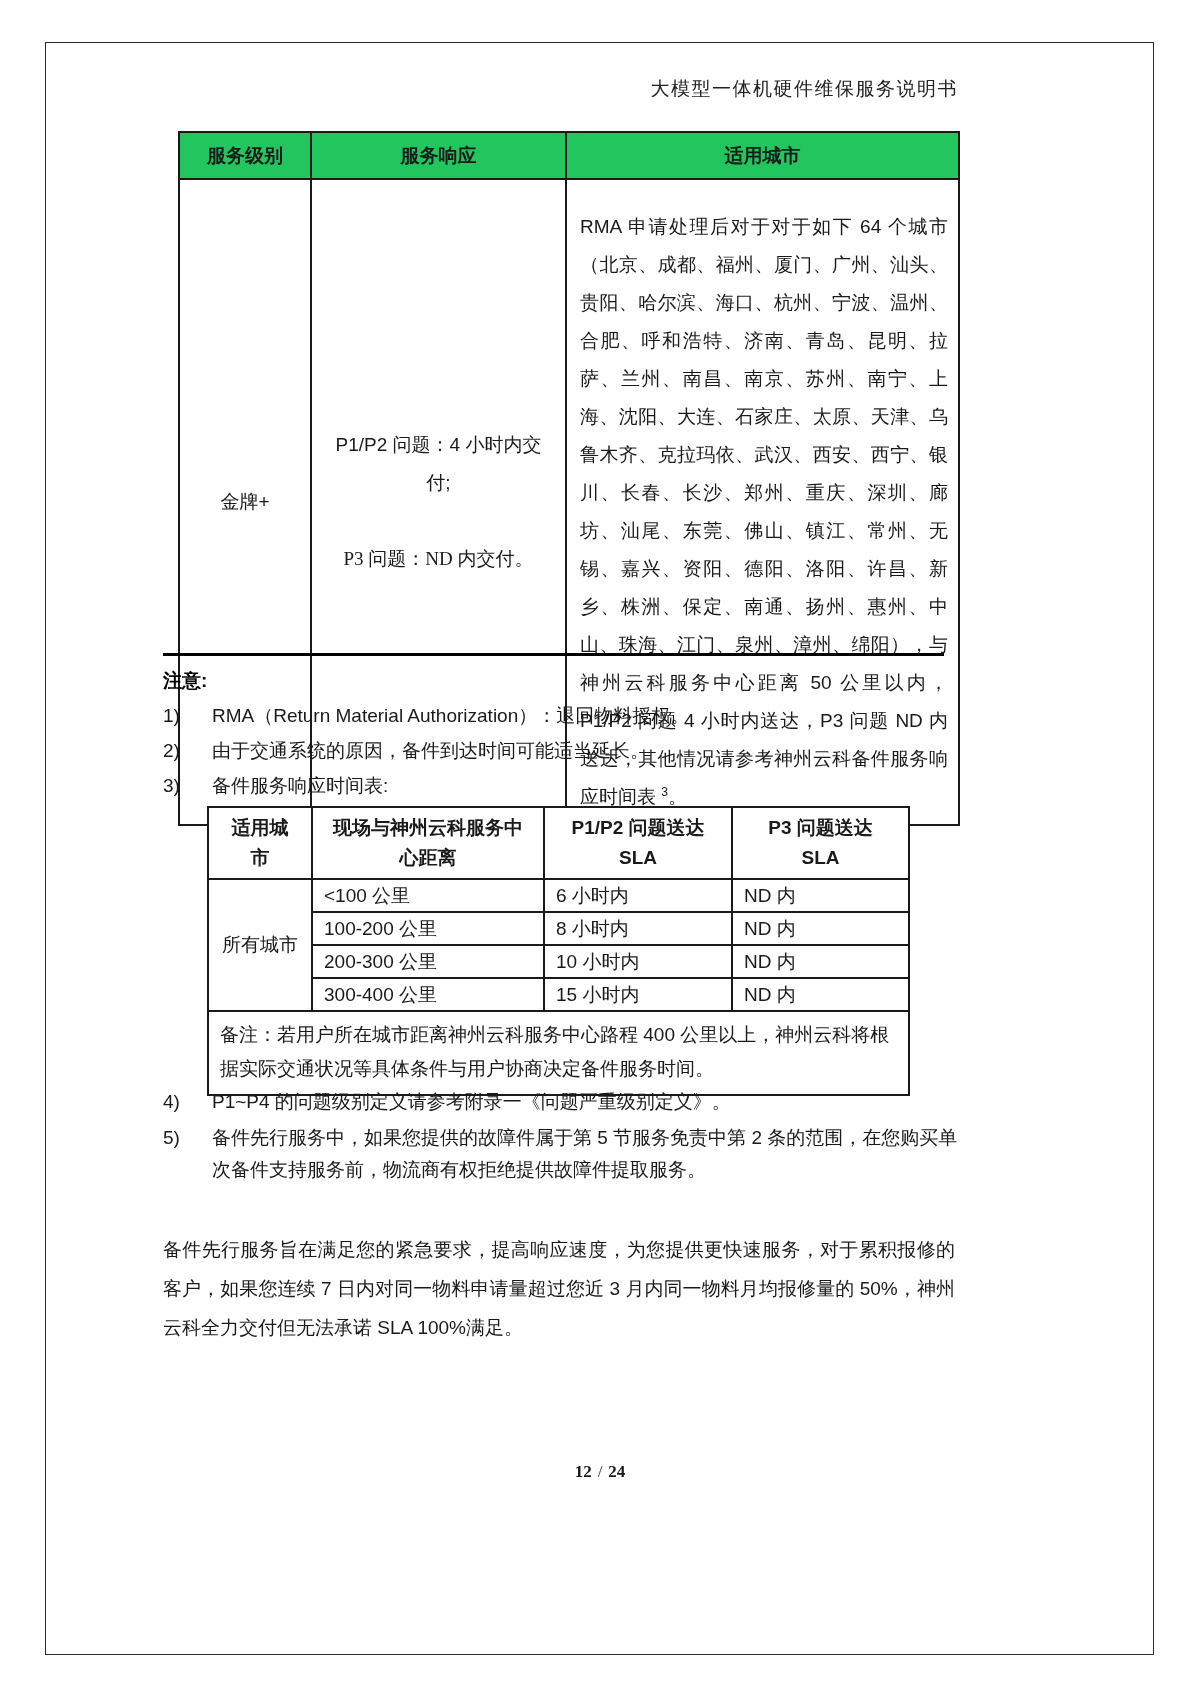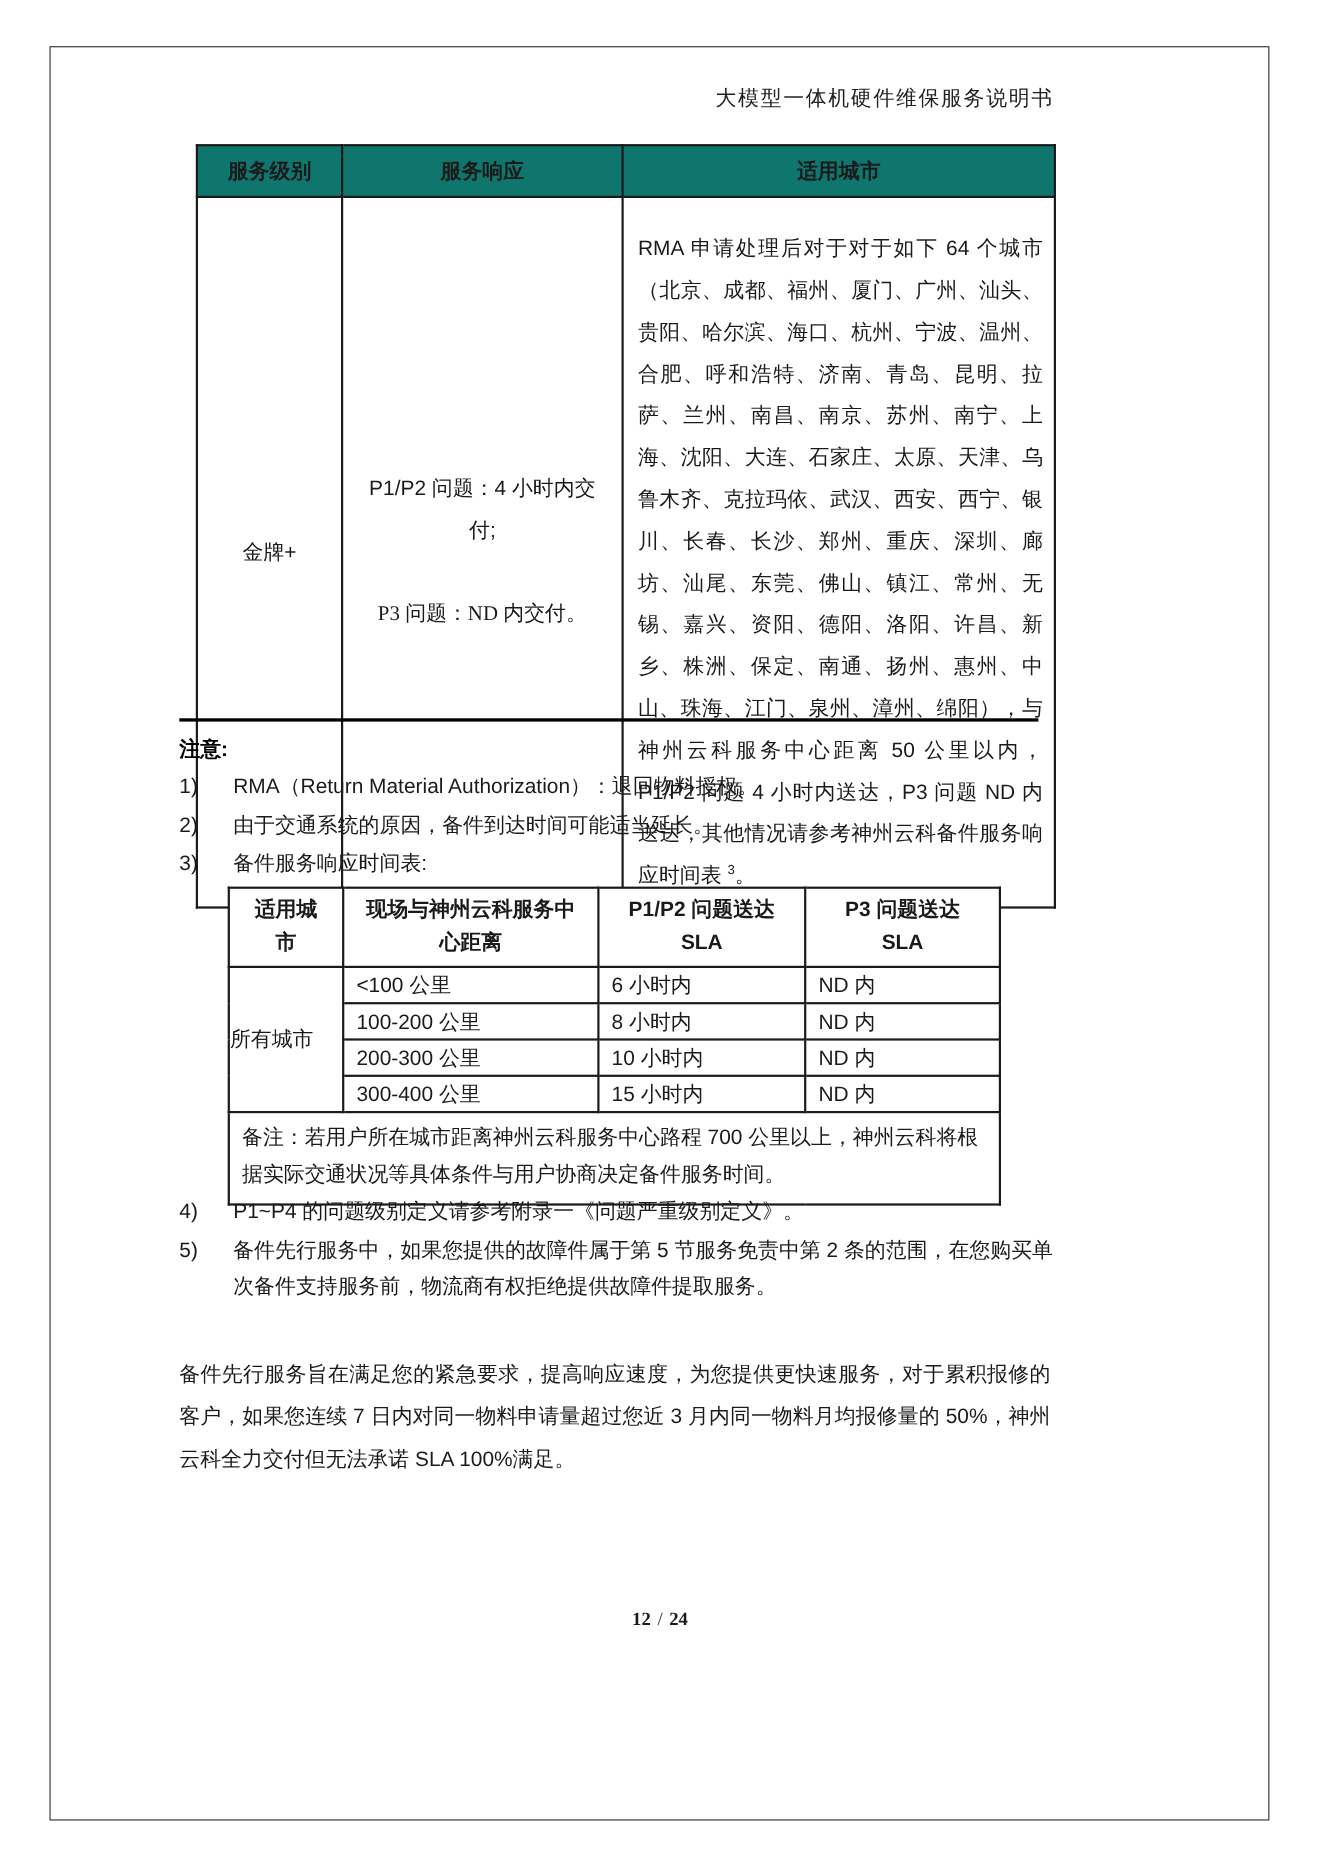--- a/index.html
+++ b/index.html
@@ -18,21 +18,21 @@
     font-family:"Liberation Serif", serif;
     font-size:19px; letter-spacing:1.5px; color:#222;
   }
   
   table { border-collapse:collapse; table-layout:fixed; }
   .main-table {
     position:absolute; left:178px; top:131px; width:780px;
   }
   .main-table th, .main-table td { border:2px solid #1a1a1a; }
   .main-table th {
-    height:47px; background:#0f766e; font-size:19px; font-weight:700;
+    height:47px; background:#22c55e; font-size:19px; font-weight:700;
     text-align:center; vertical-align:middle;
   }
   .main-table .row-body { height:451px; }
   .cell-level {
     text-align:center; vertical-align:middle; font-size:19px;
   }
   .cell-response {
     text-align:center; vertical-align:middle; font-size:19px;
     padding:0 18px; line-height:38px;
   }
@@ -59,21 +59,21 @@
   .note-num { width:49px; flex:0 0 49px; }
   .note-text { flex:1; }
   
   .sla-table { position:absolute; left:207px; top:806px; width:701px; }
   .sla-table th, .sla-table td { border:2px solid #1a1a1a; font-size:19px; }
   .sla-table th {
     height:72px; font-weight:700; text-align:center; vertical-align:middle;
     line-height:30px; background:#fff; padding:0 14px;
   }
   .sla-table td { height:33px; }
-  .sla-cell-scope { text-align:left; vertical-align:middle; }
+  .sla-cell-scope { text-align:center; vertical-align:middle; }
   .sla-cell-left { text-align:left; padding:2px 8px 2px 11px; }
   .sla-cell-note { padding:6px 11px 8px 11px; line-height:34px; height:auto; text-align:left; }
   
   .closing-paragraph {
     position:absolute; left:163px; top:1230px; width:792px;
     font-size:19px; line-height:39px; text-align:justify;
   }
   .page-footer {
     position:absolute; left:0; top:1462px; width:100%;
     text-align:center; font-family:"Liberation Serif", serif; font-size:17px;
@@ -159,21 +159,21 @@
     <td class="sla-cell-left">200-300 公里</td>
     <td class="sla-cell-left">10 小时内</td>
     <td class="sla-cell-left">ND 内</td>
   </tr>
   <tr>
     <td class="sla-cell-left">300-400 公里</td>
     <td class="sla-cell-left">15 小时内</td>
     <td class="sla-cell-left">ND 内</td>
   </tr>
   <tr>
-    <td class="sla-cell-note" colspan="4">备注：若用户所在城市距离神州云科服务中心路程 700 公里以上，神州云科将根据实际交通状况等具体条件与用户协商决定备件服务时间。</td>
+    <td class="sla-cell-note" colspan="4">备注：若用户所在城市距离神州云科服务中心路程 400 公里以上，神州云科将根据实际交通状况等具体条件与用户协商决定备件服务时间。</td>
   </tr>
 </tbody>
   </table>
 
 <div class="notes-block notes-b">
   <div class="note-item">
     <span class="note-num">4)</span>
     <span class="note-text">P1~P4 的问题级别定义请参考附录一《问题严重级别定义》。</span>
   </div>
   <div class="note-item">

